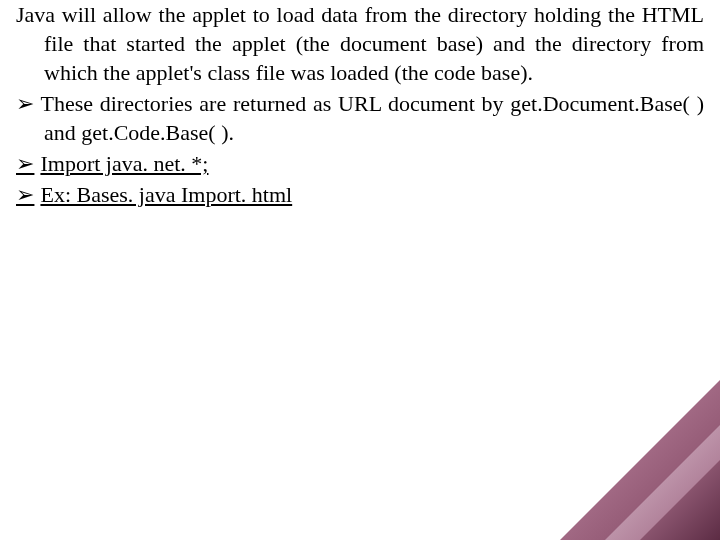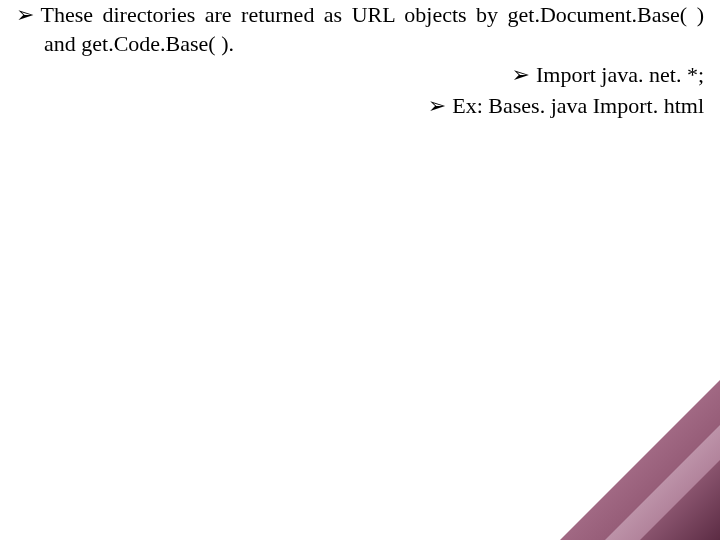--- a/index.html
+++ b/index.html
@@ -40,42 +40,44 @@
       font-size: 22px;
       line-height: 1.32;
       color: #000;
       text-align: justify;
       text-justify: inter-word;
       padding-left: 28px;
       text-indent: -28px;
       margin-bottom: 2px;
     }
     .bullet-row-last {
-      text-align: right;
+      text-align: left;
+      text-decoration: underline;
     }
     .bullet-mark { margin-right: 6px; }
     .corner {
       position: absolute;
       right: 0;
       bottom: 0;
       width: 210px;
       height: 170px;
       overflow: hidden;
       pointer-events: none;
     }
     .corner svg { display: block; }
   </style>
 </head>
 <body>
 
 <div class="slide">
 
+  <p class="para indent-block">Java will allow the applet to load data from the directory holding the HTML file that started the applet (the document base) and the directory from which the applet's class file was loaded (the code base).</p>
 
   <p class="bullet-row">
-    <span class="bullet-mark">➢</span><span>These directories are returned as URL objects by get.Document.Base( ) and get.Code.Base( ).</span>
+    <span class="bullet-mark">➢</span><span>These directories are returned as URL document by get.Document.Base( ) and get.Code.Base( ).</span>
   </p>
 
 
   <p class="bullet-row bullet-row-last">
     <span class="bullet-mark">➢</span><span>Import java. net. *;</span>
   </p>
 
   <p class="bullet-row bullet-row-last">
     <span class="bullet-mark">➢</span><span>Ex: Bases. java Import. html</span>
   </p>

